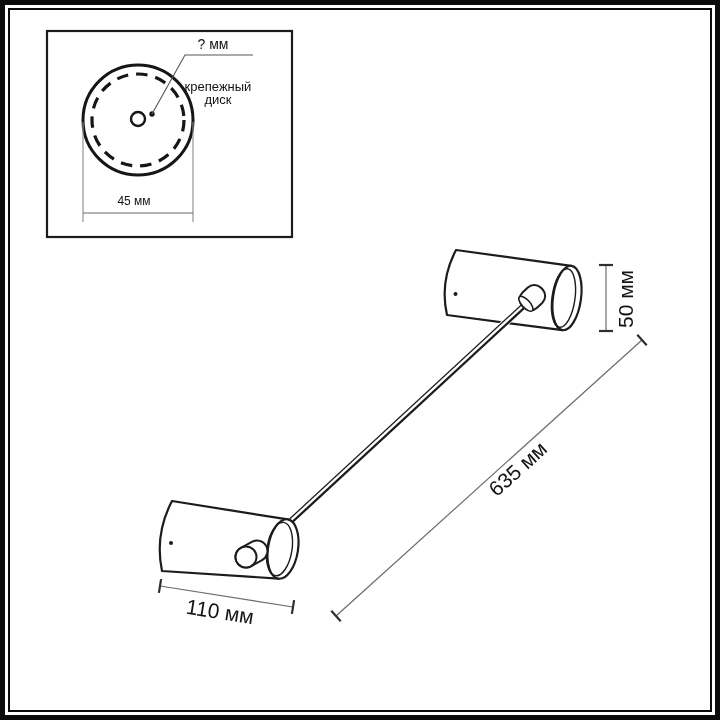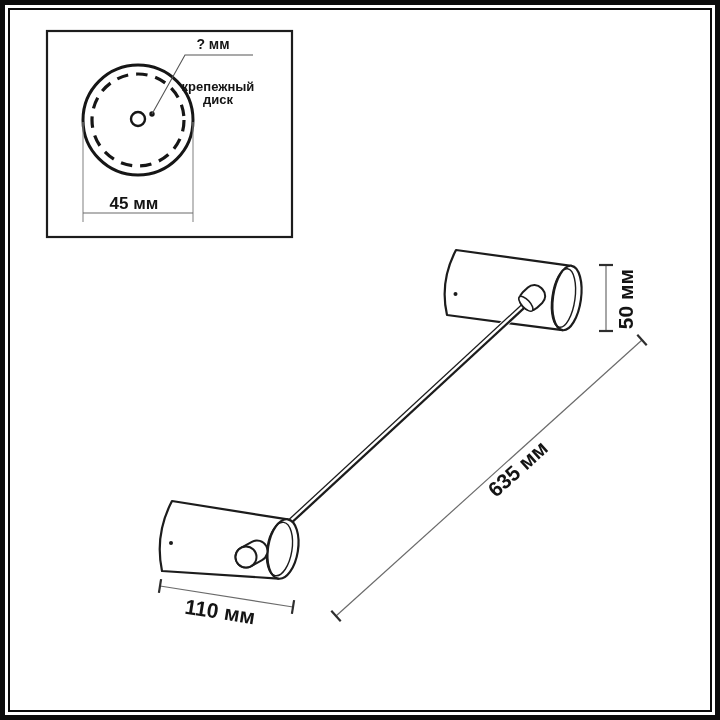--- a/index.html
+++ b/index.html
@@ -1,30 +1,29 @@
 <!DOCTYPE html>
 <html><head>
 <meta charset="utf-8">
 <style>
   html,body{margin:0;padding:0;background:#ffffff;}
   #page{
     position:relative;width:720px;height:720px;background:#ffffff;overflow:hidden;
     font-family:"Liberation Sans",sans-serif;
-    font-weight:bold;
   }
   .outer-frame{position:absolute;inset:0;border:5px solid #0b0b0b;pointer-events:none;}
   .inner-frame{position:absolute;inset:8px;border:2px solid #0b0b0b;pointer-events:none;}
   #drawing{position:absolute;left:0;top:0;}
   .dim-label{
     position:absolute;color:#141414;text-align:center;white-space:nowrap;
     font-family:"Liberation Sans",sans-serif;
   }
   .lbl-hole{left:181px;top:36px;width:64px;font-size:14px;}
   .lbl-disc{left:172px;top:56px;width:92px;font-size:13px;line-height:13px;white-space:normal;margin-top:24px;}
-  .lbl-45{left:94px;top:194px;width:80px;font-size:17px;}
+  .lbl-45{left:94px;top:194px;width:80px;font-size:12px;}
   .lbl-50{left:586px;top:287px;width:80px;font-size:21px;transform:rotate(-90deg);}
   .lbl-635{left:468px;top:457px;width:100px;font-size:21px;transform:rotate(-42deg);}
   .lbl-110{left:170px;top:600px;width:100px;font-size:21px;transform:rotate(9deg);}
 </style>
 </head>
 <body>
 
 <div id="page">
 
   <svg id="drawing" width="720" height="720" viewBox="0 0 720 720">

